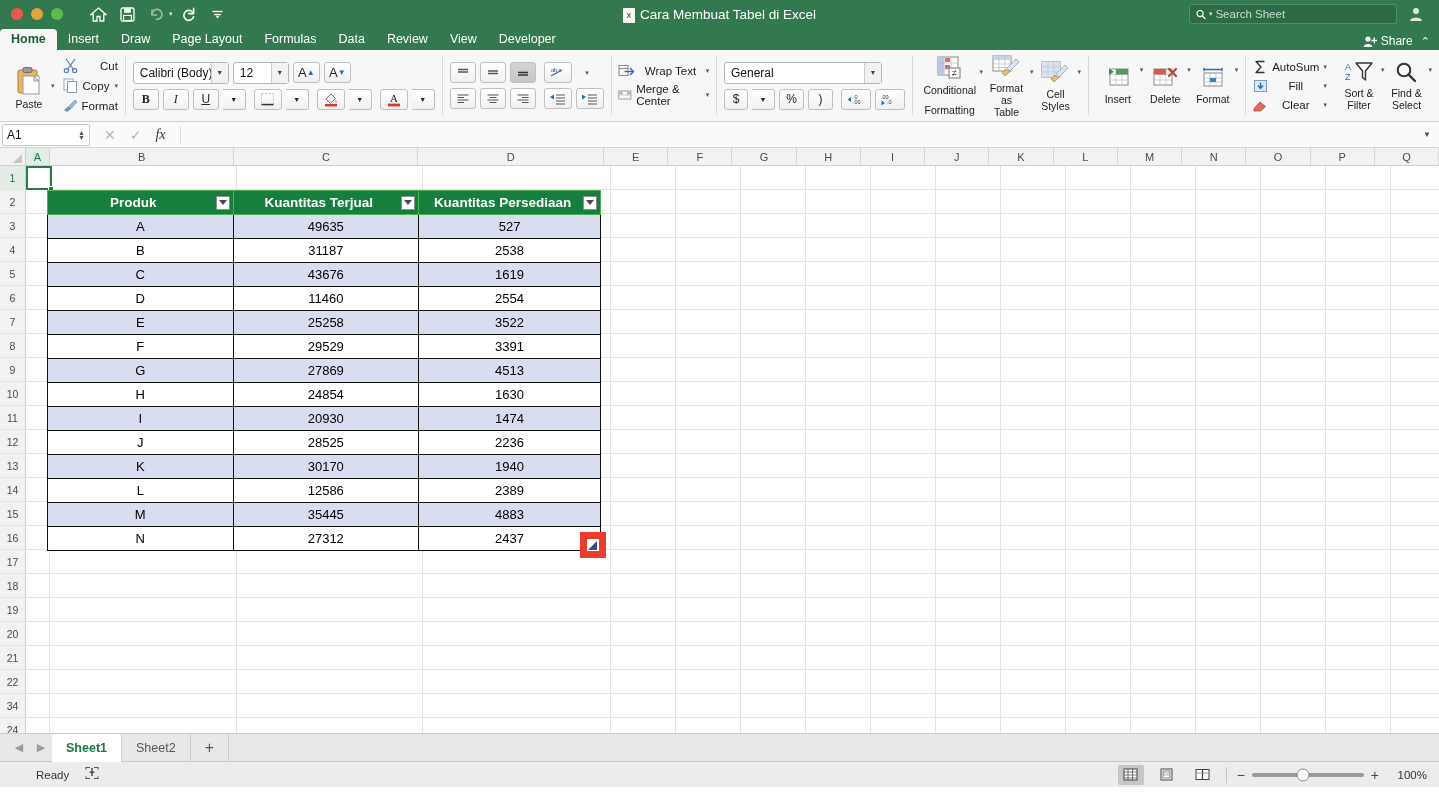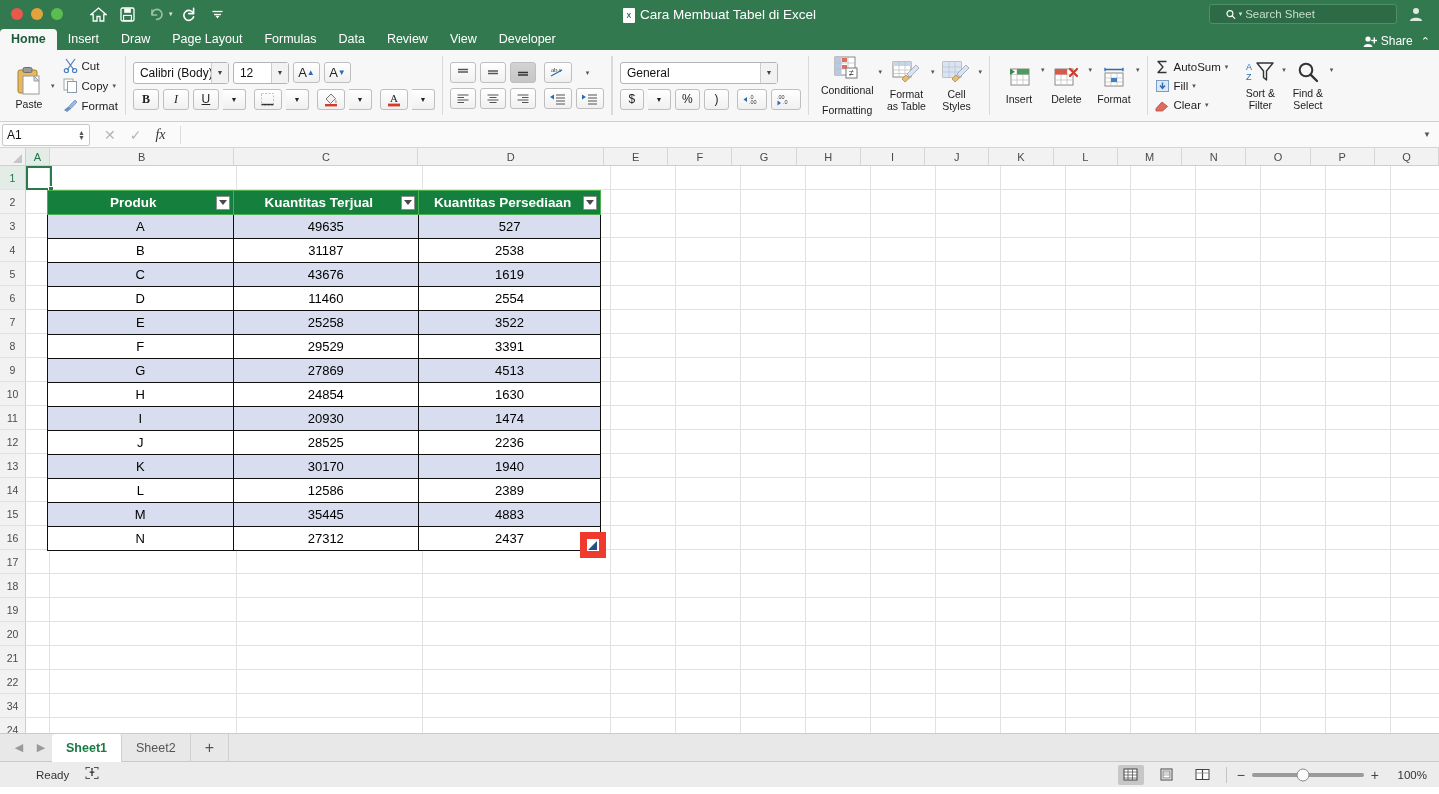--- a/index.html
+++ b/index.html
@@ -36,23 +36,23 @@
   .xl-badge {
     width: 12px; height: 15px; background: #ffffff; border-radius: 1px;
     display: inline-flex; align-items: center; justify-content: center;
     font-size: 7px; color: #1e7145; font-weight: bold; position: relative; top: 1px;
   }
   .tb-right {
     margin-left: auto; display: flex; align-items: center;
     gap: 6px; padding-right: 10px;
   }
   .searchbox {
-    width: 188px; height: 20px; background: #2c6b46;
+    width: 208px; height: 20px; background: #2c6b46;
     border: 1px solid #4f8f68; border-radius: 3px;
-    display: flex; align-items: center; padding: 0 16px; gap: 3px;
+    display: flex; align-items: center; padding: 0 6px; gap: 3px;
   }
   .searchbox input {
     background: transparent; border: none; outline: none;
     color: #ffffff; font-size: 11.5px; width: 100%;
     font-family: "Liberation Sans", sans-serif;
   }
   .searchbox input::placeholder { color: #c9ddd0; }
 
   
   .tabsbar {
@@ -84,21 +84,21 @@
   }
   .rgroup { display: flex; align-items: center; padding: 0 7px; position: relative; }
   .rsep { width: 1px; background: #dadada; margin: 6px 0; align-self: stretch; }
 
   .btn-big {
     display: flex; flex-direction: column; align-items: center;
     justify-content: center; padding: 2px 5px; min-width: 44px;
     font-size: 10.5px; color: #1c1c1c; line-height: 12px; text-align: center;
   }
   .btn-big .lbl { margin-top: 2px; }
-  .btn-row { display: flex; align-items: center; gap: 4px; font-size: 11.5px; color: #1c1c1c; }
+  .btn-row { display: flex; align-items: center; gap: 4px; font-size: 11.5px; color: #1c1c1c; justify-content: space-between; }
   .mini-caret { font-size: 7px; color: #555; }
 
   
   .ctl {
     height: 21px; min-width: 23px; border: 1px solid #bfbfbf;
     background: linear-gradient(#ffffff, #f0f0f0); border-radius: 3px;
     display: inline-flex; align-items: center; justify-content: center;
     font-size: 12px; color: #222;
   }
   .ctl.pressed { background: linear-gradient(#d3d3d3, #c6c6c6); }
@@ -519,20 +519,43 @@
               <path d="M7 2 H16 M7 5 H16 M7 8 H16 M7 11 H16" stroke="#555" stroke-width="1.1"></path>
               <path d="M1 1.5 L5 4 L1 6.5 Z" fill="#2c6bb3"></path>
             </svg>
         </div>
       </div>
     </div>
   </div>
 
   <div class="rsep"></div>
 
+  <div class="rgroup">
+    <div class="grp-rows">
+      <div class="btn-row">
+        <svg width="17" height="14" viewBox="0 0 17 14">
+            <rect x="1" y="1.5" width="9" height="10" fill="none" stroke="#888"></rect>
+            <path d="M1 4.5 H10" stroke="#888"></path>
+            <path d="M12 4 L15.5 7.5 L12 11" fill="none" stroke="#2c6bb3" stroke-width="1.4"></path>
+            <path d="M15.5 7.5 L6.5 7.5" stroke="#2c6bb3" stroke-width="1.4"></path>
+          </svg>
+        <span>Wrap Text</span>
+        <span class="mini-caret">▾</span>
+      </div>
+      <div class="btn-row">
+        <svg width="17" height="14" viewBox="0 0 17 14">
+            <rect x="1" y="2" width="15" height="10" fill="none" stroke="#888"></rect>
+            <path d="M1 7 H16" stroke="#bbb"></path>
+            <path d="M4 4.7 L2 4.7 M4 4.7 L5.5 3.4 M4 4.7 L5.5 6 M13 4.7 L15 4.7 M13 4.7 L11.5 3.4 M13 4.7 L11.5 6" stroke="#2c6bb3" stroke-width="1.1" fill="none"></path>
+          </svg>
+        <span>Merge &amp; Center</span>
+        <span class="mini-caret">▾</span>
+      </div>
+    </div>
+  </div>
 
   <div class="rsep"></div>
 
   <div class="rgroup">
     <div class="grp-rows">
       <div class="combo" style="width:158px;">
         <span class="cv">General</span>
         <span class="cbtn">▼</span>
       </div>
       <div class="grp-line">

